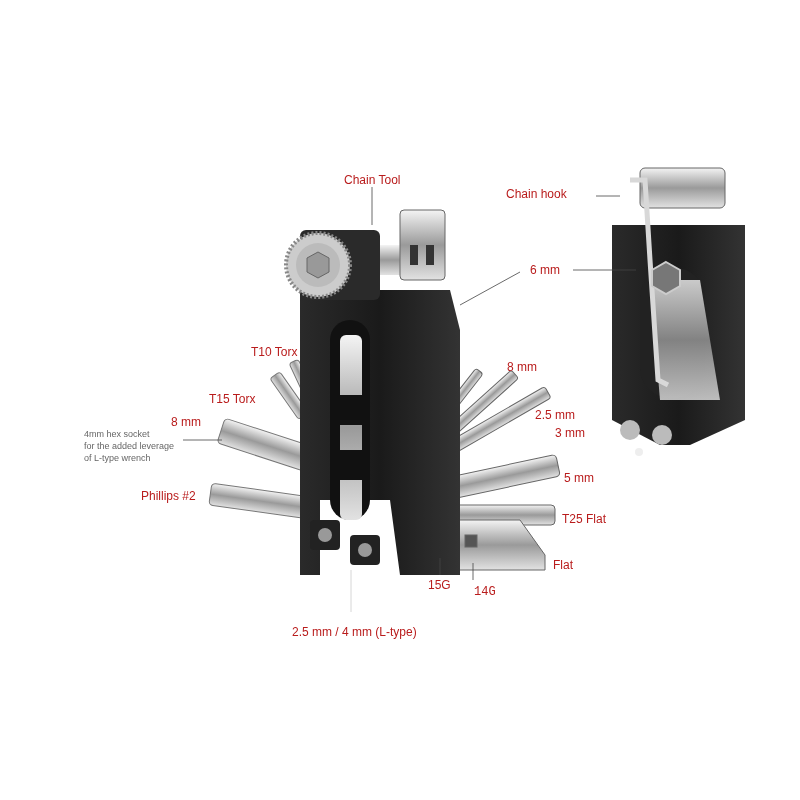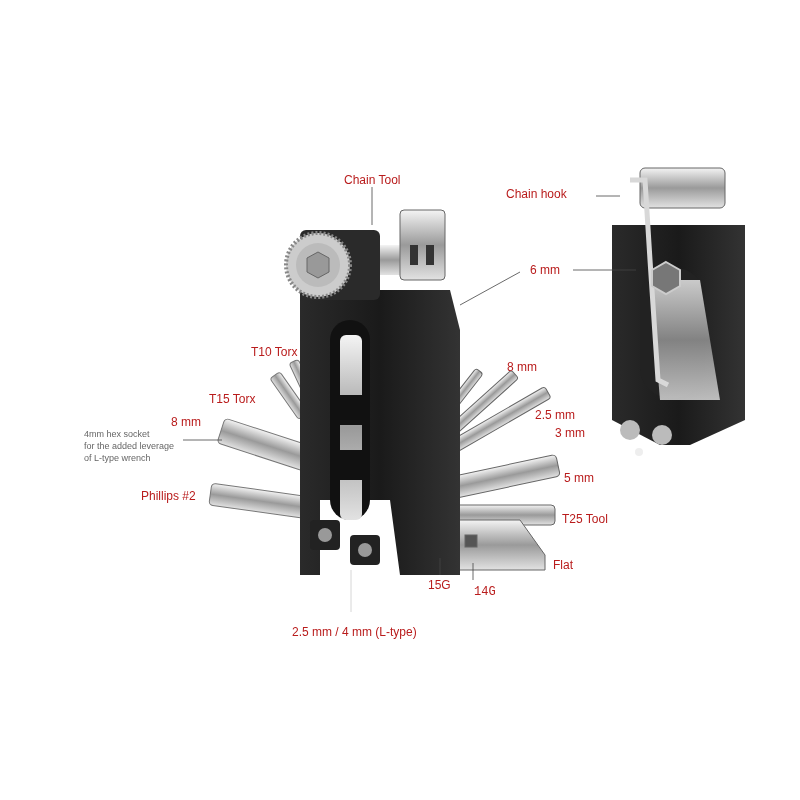--- a/index.html
+++ b/index.html
@@ -94,21 +94,21 @@
 <span class="lbl" style="left:506px;top:187px;">Chain hook</span>
 <span class="lbl" style="left:530px;top:263px;">6 mm</span>
 <span class="lbl" style="left:251px;top:345px;">T10 Torx</span>
 <span class="lbl" style="left:209px;top:392px;">T15 Torx</span>
 <span class="lbl" style="left:171px;top:415px;">8 mm</span>
 <span class="lbl" style="left:141px;top:489px;">Phillips #2</span>
 <span class="lbl" style="left:507px;top:360px;">8 mm</span>
 <span class="lbl" style="left:535px;top:408px;">2.5 mm</span>
 <span class="lbl" style="left:555px;top:426px;">3 mm</span>
 <span class="lbl" style="left:564px;top:471px;">5 mm</span>
-<span class="lbl" style="left:562px;top:512px;">T25 Tool</span>
+<span class="lbl" style="left:562px;top:512px;">T25 Flat</span>
 <span class="lbl" style="left:553px;top:558px;">Flat</span>
 <span class="lbl" style="left:428px;top:578px;">15G</span>
 <span class="lbl" style="left:474px;top:585px;font-family:Liberation Mono, monospace;">14G</span>
 <span class="lbl" style="left:292px;top:625px;">2.5 mm / 4 mm (L-type)</span>
 
 <div class="note" style="left:84px;top:428px;">
   <div>4mm hex socket</div>
   <div>for the added leverage</div>
   <div>of L-type wrench</div>
 </div>

